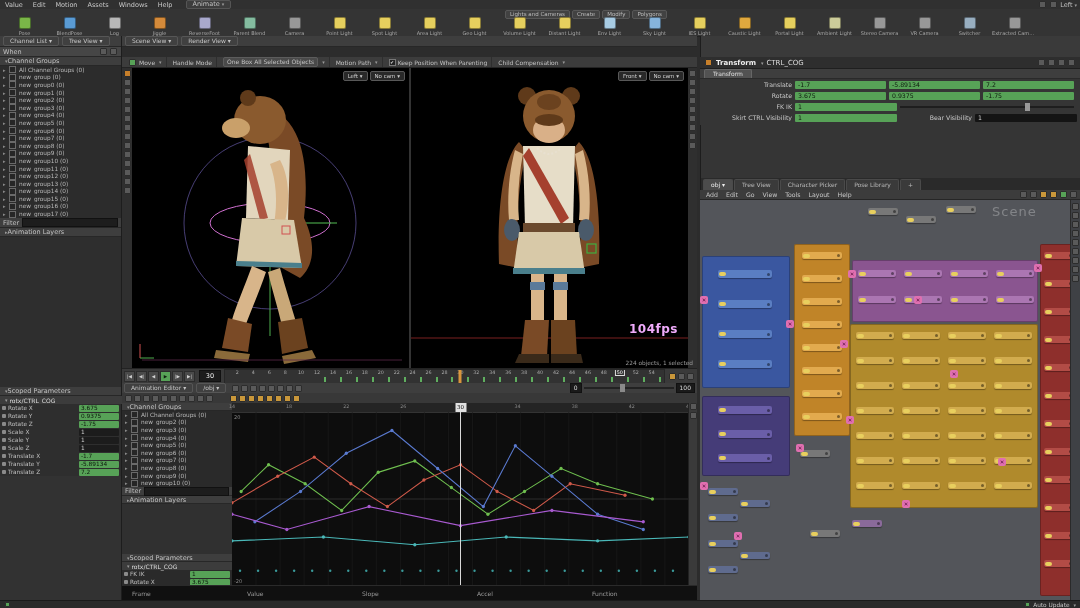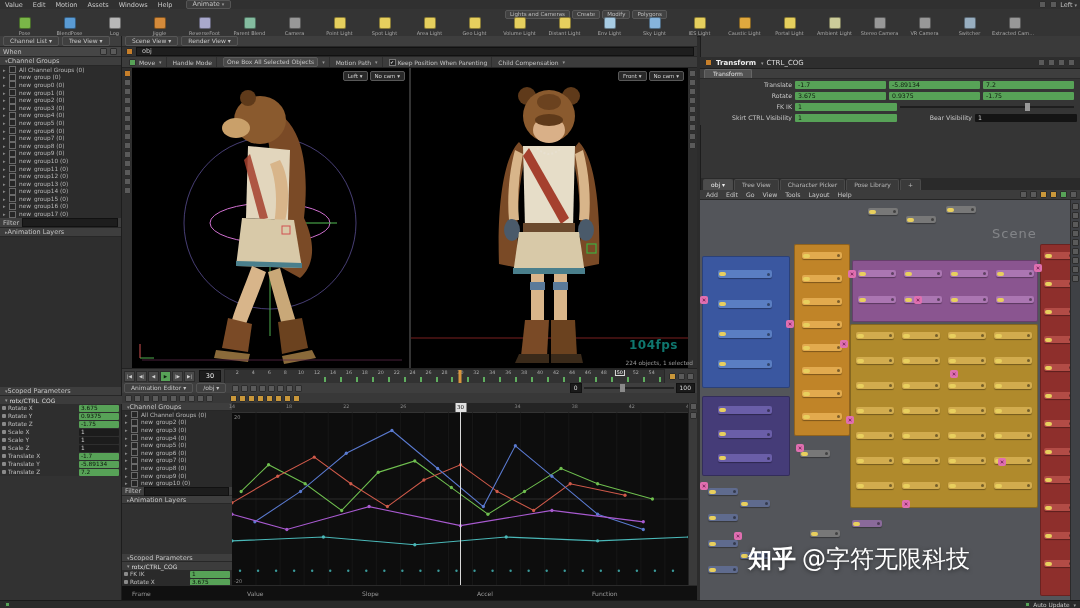--- a/index.html
+++ b/index.html
@@ -43,21 +43,21 @@
   #vp-toolbar{left:122px;top:57px;width:575px;height:11px;background:#3c3c3c;border-bottom:1px solid #242424;display:flex;align-items:center;font-size:6px;gap:2px;padding:0 2px;box-sizing:border-box}
   .vtb{display:flex;align-items:center;gap:2px;padding:0 4px;border-right:1px solid #2e2e2e;height:100%;white-space:nowrap}
   .vtb-box{background:#4a4a4a;border:1px solid #5c5c5c;border-radius:2px;padding:0 3px;height:8px;line-height:8px}
   .chkbox{width:5px;height:5px;background:#222;border:1px solid #777;display:inline-flex;align-items:center;justify-content:center;font-size:4.5px;color:#e8e8e8}
   #viewports{left:122px;top:68px;width:575px;height:300px;background:#000}
   .vstrip{position:absolute;top:0;bottom:0;background:#2f2f2f;display:flex;flex-direction:column;align-items:center;padding-top:2px;gap:2px}
   .vp{position:absolute;top:0;bottom:0;overflow:hidden}
   .vp svg{width:100%;height:100%;display:block}
   .vp-cams{position:absolute;top:3px;right:4px;display:flex;gap:2px}
   .vp-pill{background:rgba(45,45,45,.92);border:1px solid #585858;border-radius:2px;padding:0 4px;font-size:5.5px;height:8px;line-height:8px;color:#cfcfcf;white-space:nowrap}
-  #fps{position:absolute;right:10px;bottom:16px;font-size:12px;font-weight:bold;color:#0f766e;letter-spacing:.5px}
+  #fps{position:absolute;right:10px;bottom:32px;font-size:12px;font-weight:bold;color:#f0abfc;letter-spacing:.5px}
   #vp-stats{position:absolute;right:4px;bottom:2px;font-size:5.8px;color:#9a9a9a}
   
   #playbar{left:122px;top:368px;width:575px;height:15px;background:#3a3a3a;border-top:1px solid #222;display:flex;align-items:center;padding:0 2px;box-sizing:border-box}
   .tp-btn{width:11px;height:11px;background:#4a4a4a;border:1px solid #2c2c2c;font-size:4.5px;display:flex;align-items:center;justify-content:center;color:#d0d0d0;margin-right:1px;box-sizing:border-box}
   .tp-btn.play{background:#57a257;color:#102010}
   .frame-field{width:20px;height:10px;background:#1c1c1c;color:#eee;font-size:6.5px;text-align:center;line-height:10px;margin:0 3px;border:1px solid #111}
   #timeline{position:relative;flex:1;height:13px;background:#323232;border:1px solid #272727;margin-right:3px;overflow:hidden}
   .tl-num{position:absolute;top:0;transform:translateX(-50%);font-size:4.8px;color:#a8a8a8}
   .tl-num.marked{outline:1px solid #ddd;padding:0 1px;color:#fff}
   .tl-key{position:absolute;bottom:1px;width:2px;height:5px;background:#5fae5f;transform:translateX(-50%)}
@@ -420,24 +420,20 @@
           <span class="sp-dot"></span>
           <span class="sp-label">Translate Z</span>
           <span class="sp-val keyed">7.2</span>
         </div>
       </div>
   </div>
 
   <div class="bar abs" style="left:122px;top:36px;width:575px;height:11px">
       <span id="center-pane-tabs"><span class="ptab">Scene View ▾</span><span class="ptab">Render View ▾</span></span>
     </div>
-  <div class="bar abs" style="left:122px;top:47px;width:575px;height:10px;background:#333">
-    <span class="mini orange"></span>
-    <span style="background:#1e1e1e;border:1px solid #111;padding:0 5px;height:7px;line-height:7px;margin-left:2px;flex:1"><span>obj</span></span>
-  </div>
 
   <div id="vp-toolbar" class="abs">
     <span class="vtb">
         <span class="mini green"></span>
         <span>Move</span>
         <span class="caret">▾</span>
       </span>
     <span class="vtb">
         <span>Handle Mode</span>
       </span>
@@ -968,21 +964,21 @@
       <span class="mini"></span>
       <span class="mini"></span>
       <span class="mini amber"></span>
       <span class="mini amber"></span>
       <span class="mini green"></span>
       <span class="mini"></span>
     </span>
   </div>
 
   <div id="net-canvas" class="abs">
-    <span id="scene-label" style="left:292px;top:26px">Scene</span>
+    <span id="scene-label" style="left:292px;top:4px">Scene</span>
 
   <div class="net-block" style="left: 2px; top: 56px; width: 88px; height: 132px; background: rgb(58, 87, 160);">
         <div class="net-chip" style="left: 16px; top: 14px; width: 54px; height: 8px; background: rgb(90, 126, 194);">
           <span class="chip-pill"></span>
           <span class="chip-dot"></span>
         </div>
         <div class="net-chip" style="left: 16px; top: 44px; width: 54px; height: 8px; background: rgb(90, 126, 194);">
           <span class="chip-pill"></span>
           <span class="chip-dot"></span>
         </div>
@@ -1317,17 +1313,14 @@
 
   <div id="statusbar" class="abs">
     <span class="mini green" style="width:5px;height:5px"></span>
     <span class="right">
       <span class="mini green" style="width:5px;height:5px"></span>
       <span>Auto Update</span>
       <span class="caret">▾</span>
     </span>
   </div>
 
-  <div id="watermark" class="abs">
-    <span class="brand">知乎</span><span>@字符无限科技</span>
-  </div>
 
 </div>
 
 </body></html>

